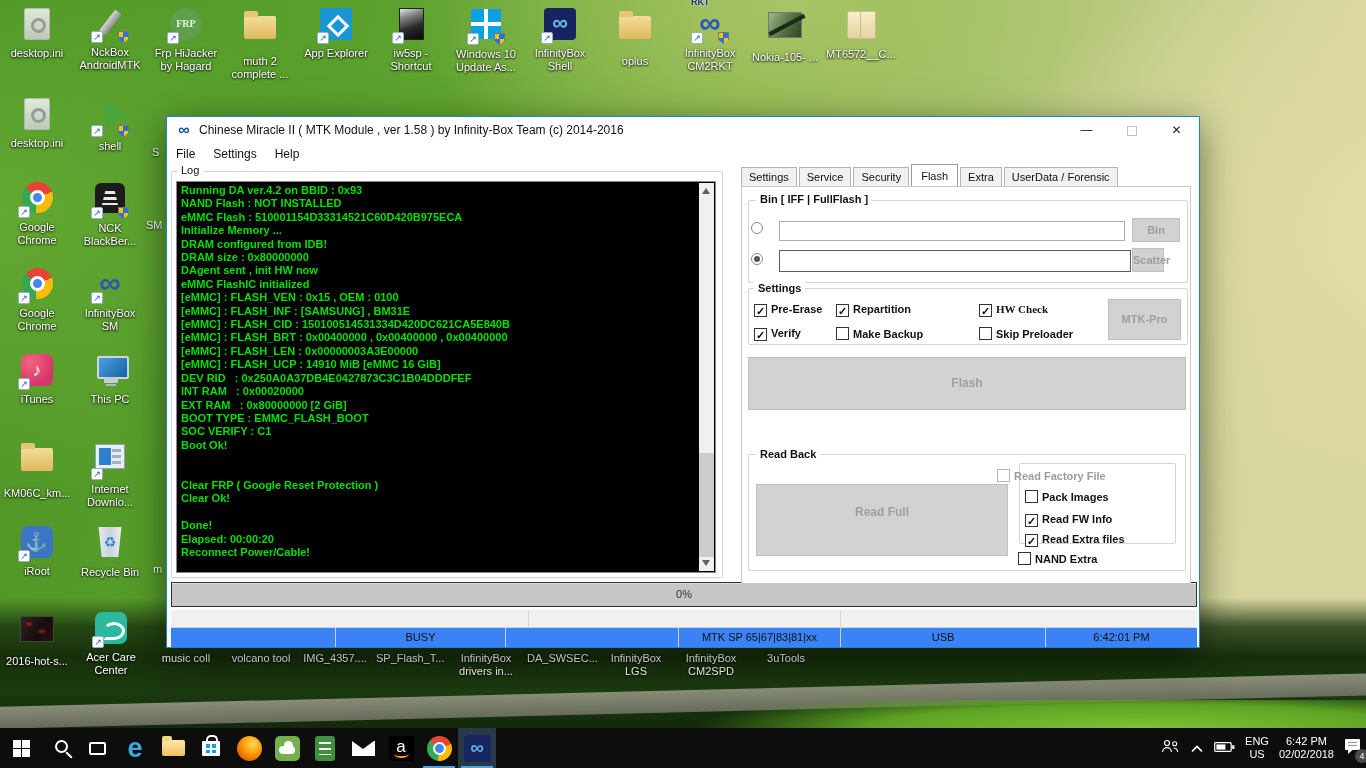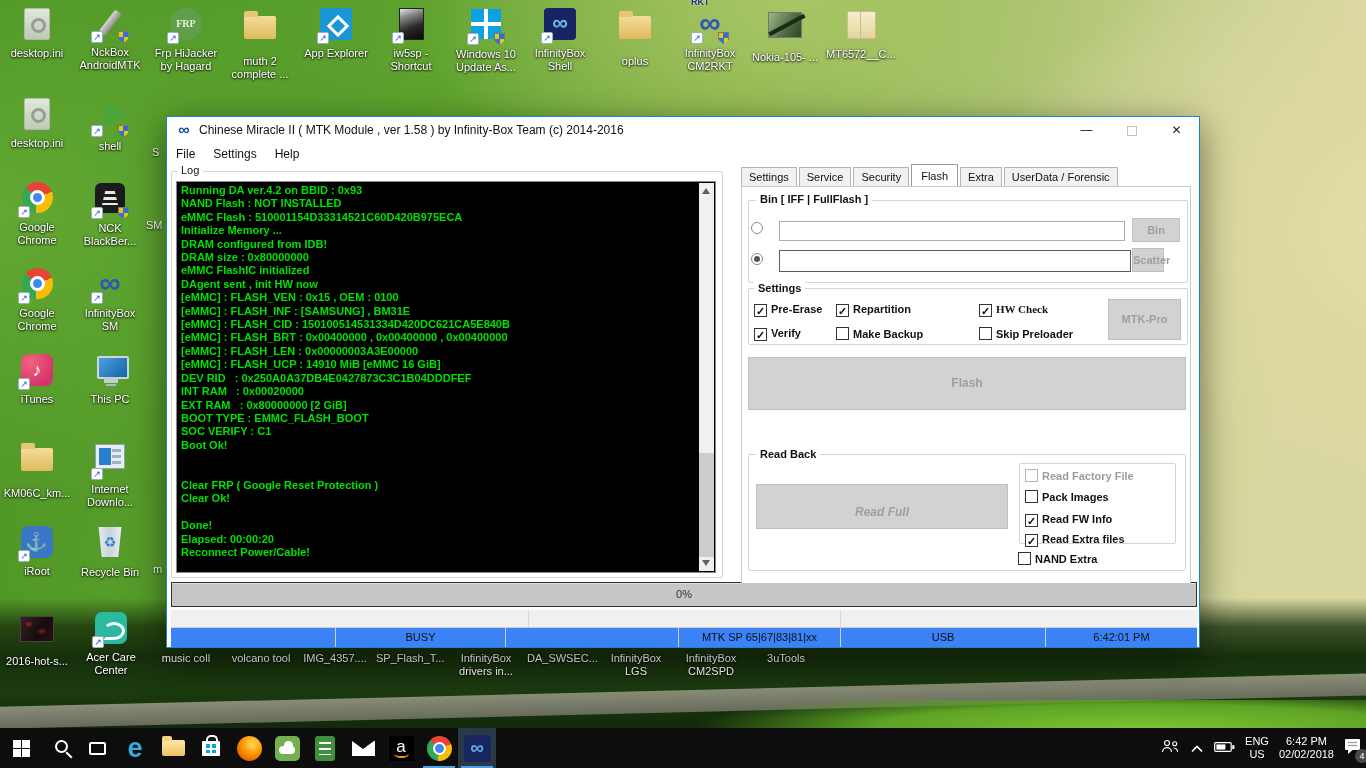--- a/index.html
+++ b/index.html
@@ -457,22 +457,22 @@
   <div class="grp" style="left:4px;top:54px;width:552px;height:407px;"></div>
   <div class="grp-lbl" style="left:10px;top:47px;">Log</div>
   <div class="logbox">
     <div class="log-lines" id="log-lines">
         <div class="log-line">Running DA ver.4.2 on BBID : 0x93</div>
         <div class="log-line">NAND Flash : NOT INSTALLED</div>
         <div class="log-line">eMMC Flash : 510001154D33314521C60D420B975ECA</div>
         <div class="log-line">Initialize Memory ...</div>
         <div class="log-line">DRAM configured from IDB!</div>
         <div class="log-line">DRAM size : 0x80000000</div>
+        <div class="log-line">DAgent sent , init HW now</div>
         <div class="log-line">eMMC FlashIC initialized</div>
-        <div class="log-line">DAgent sent , init HW now</div>
         <div class="log-line">[eMMC] : FLASH_VEN : 0x15 , OEM : 0100</div>
         <div class="log-line">[eMMC] : FLASH_INF : [SAMSUNG] , BM31E</div>
         <div class="log-line">[eMMC] : FLASH_CID : 150100514531334D420DC621CA5E840B</div>
         <div class="log-line">[eMMC] : FLASH_BRT : 0x00400000 , 0x00400000 , 0x00400000</div>
         <div class="log-line">[eMMC] : FLASH_LEN : 0x00000003A3E00000</div>
         <div class="log-line">[eMMC] : FLASH_UCP : 14910 MiB [eMMC 16 GiB]</div>
         <div class="log-line">DEV RID   : 0x250A0A37DB4E0427873C3C1B04DDDFEF</div>
         <div class="log-line">INT RAM   : 0x00020000</div>
         <div class="log-line">EXT RAM   : 0x80000000 [2 GiB]</div>
         <div class="log-line">BOOT TYPE : EMMC_FLASH_BOOT</div>
@@ -511,21 +511,21 @@
   <div class="btn-dis" style="left:965px;top:131px;width:32px;height:24px;line-height:22px;z-index:2;">Scatter</div>
 
   <div class="grp" style="left:581px;top:171px;width:440px;height:57px;z-index:2;"></div>
   <div class="grp-lbl b" style="left:587px;top:165px;z-index:2;">Settings</div>
   <div class="btn-dis" style="left:941px;top:182px;width:73px;height:41px;line-height:39px;z-index:2;">MTK-Pro</div>
 
   <div class="btn-dis" style="left:581px;top:240px;width:438px;height:53px;line-height:51px;font-size:12px;z-index:2;">Flash</div>
 
   <div class="grp" style="left:581px;top:337px;width:438px;height:117px;z-index:2;"></div>
   <div class="grp-lbl b" style="left:589px;top:331px;z-index:2;">Read Back</div>
-  <div class="btn-dis" style="left:589px;top:367px;width:252px;height:45px;line-height:55px;font-size:12px;z-index:2;font-style:italic;">Read Full</div>
+  <div class="btn-dis" style="left:589px;top:367px;width:252px;height:72px;line-height:55px;font-size:12px;z-index:2;">Read Full</div>
   <div class="grp" style="left:852px;top:346px;width:157px;height:81px;z-index:2;"></div>
 
   <div class="progress">0%</div>
   <div class="stripA">
     <div style="width:358px"></div>
     <div style="width:312px"></div>
     <div style="flex:1;border-right:none"></div>
   </div>
   <div class="stripB" id="statusbar">
       <div style="width: 165px;"></div>
@@ -534,21 +534,21 @@
       <div style="width: 162px;">MTK SP 65|67|83|81|xx</div>
       <div style="width: 205px;">USB</div>
       <div style="flex: 1 1 0%; border-right: none;">6:42:01 PM</div>
     </div>
 <label class="cbx" style="left: 587px; top: 186px; position: absolute; z-index: 3;"><span class="box">✓</span><span>Pre-Erase</span></label>
     <label class="cbx" style="left: 669px; top: 186px; position: absolute; z-index: 3;"><span class="box">✓</span><span>Repartition</span></label>
     <label class="cbx" style="left: 812px; top: 186px; position: absolute; z-index: 3; font-family: Liberation Serif, serif;"><span class="box">✓</span><span>HW Check</span></label>
     <label class="cbx" style="left: 587px; top: 210px; position: absolute; z-index: 3;"><span class="box">✓</span><span>Verify</span></label>
     <label class="cbx" style="left: 669px; top: 210px; position: absolute; z-index: 3;"><span class="box"></span><span>Make Backup</span></label>
     <label class="cbx" style="left: 812px; top: 210px; position: absolute; z-index: 3;"><span class="box"></span><span>Skip Preloader</span></label>
-    <label class="cbx dis" style="left: 858px; top: 352px; position: absolute; z-index: 3;"><span class="box"></span><span>Read Factory File</span></label>
+    <label class="cbx dis" style="left: 830px; top: 352px; position: absolute; z-index: 3;"><span class="box"></span><span>Read Factory File</span></label>
     <label class="cbx" style="left: 858px; top: 373px; position: absolute; z-index: 3;"><span class="box"></span><span>Pack Images</span></label>
     <label class="cbx" style="left: 858px; top: 396px; position: absolute; z-index: 3;"><span class="box">✓</span><span>Read FW Info</span></label>
     <label class="cbx" style="left: 858px; top: 416px; position: absolute; z-index: 3;"><span class="box">✓</span><span>Read Extra files</span></label>
     <label class="cbx" style="left: 851px; top: 435px; position: absolute; z-index: 3;"><span class="box"></span><span>NAND Extra</span></label>
   </div>
 
 <div class="taskbar">
   <div class="tb-icons" id="tb-icons">
       <div class="tb-cell">
         <div class="g-start">

